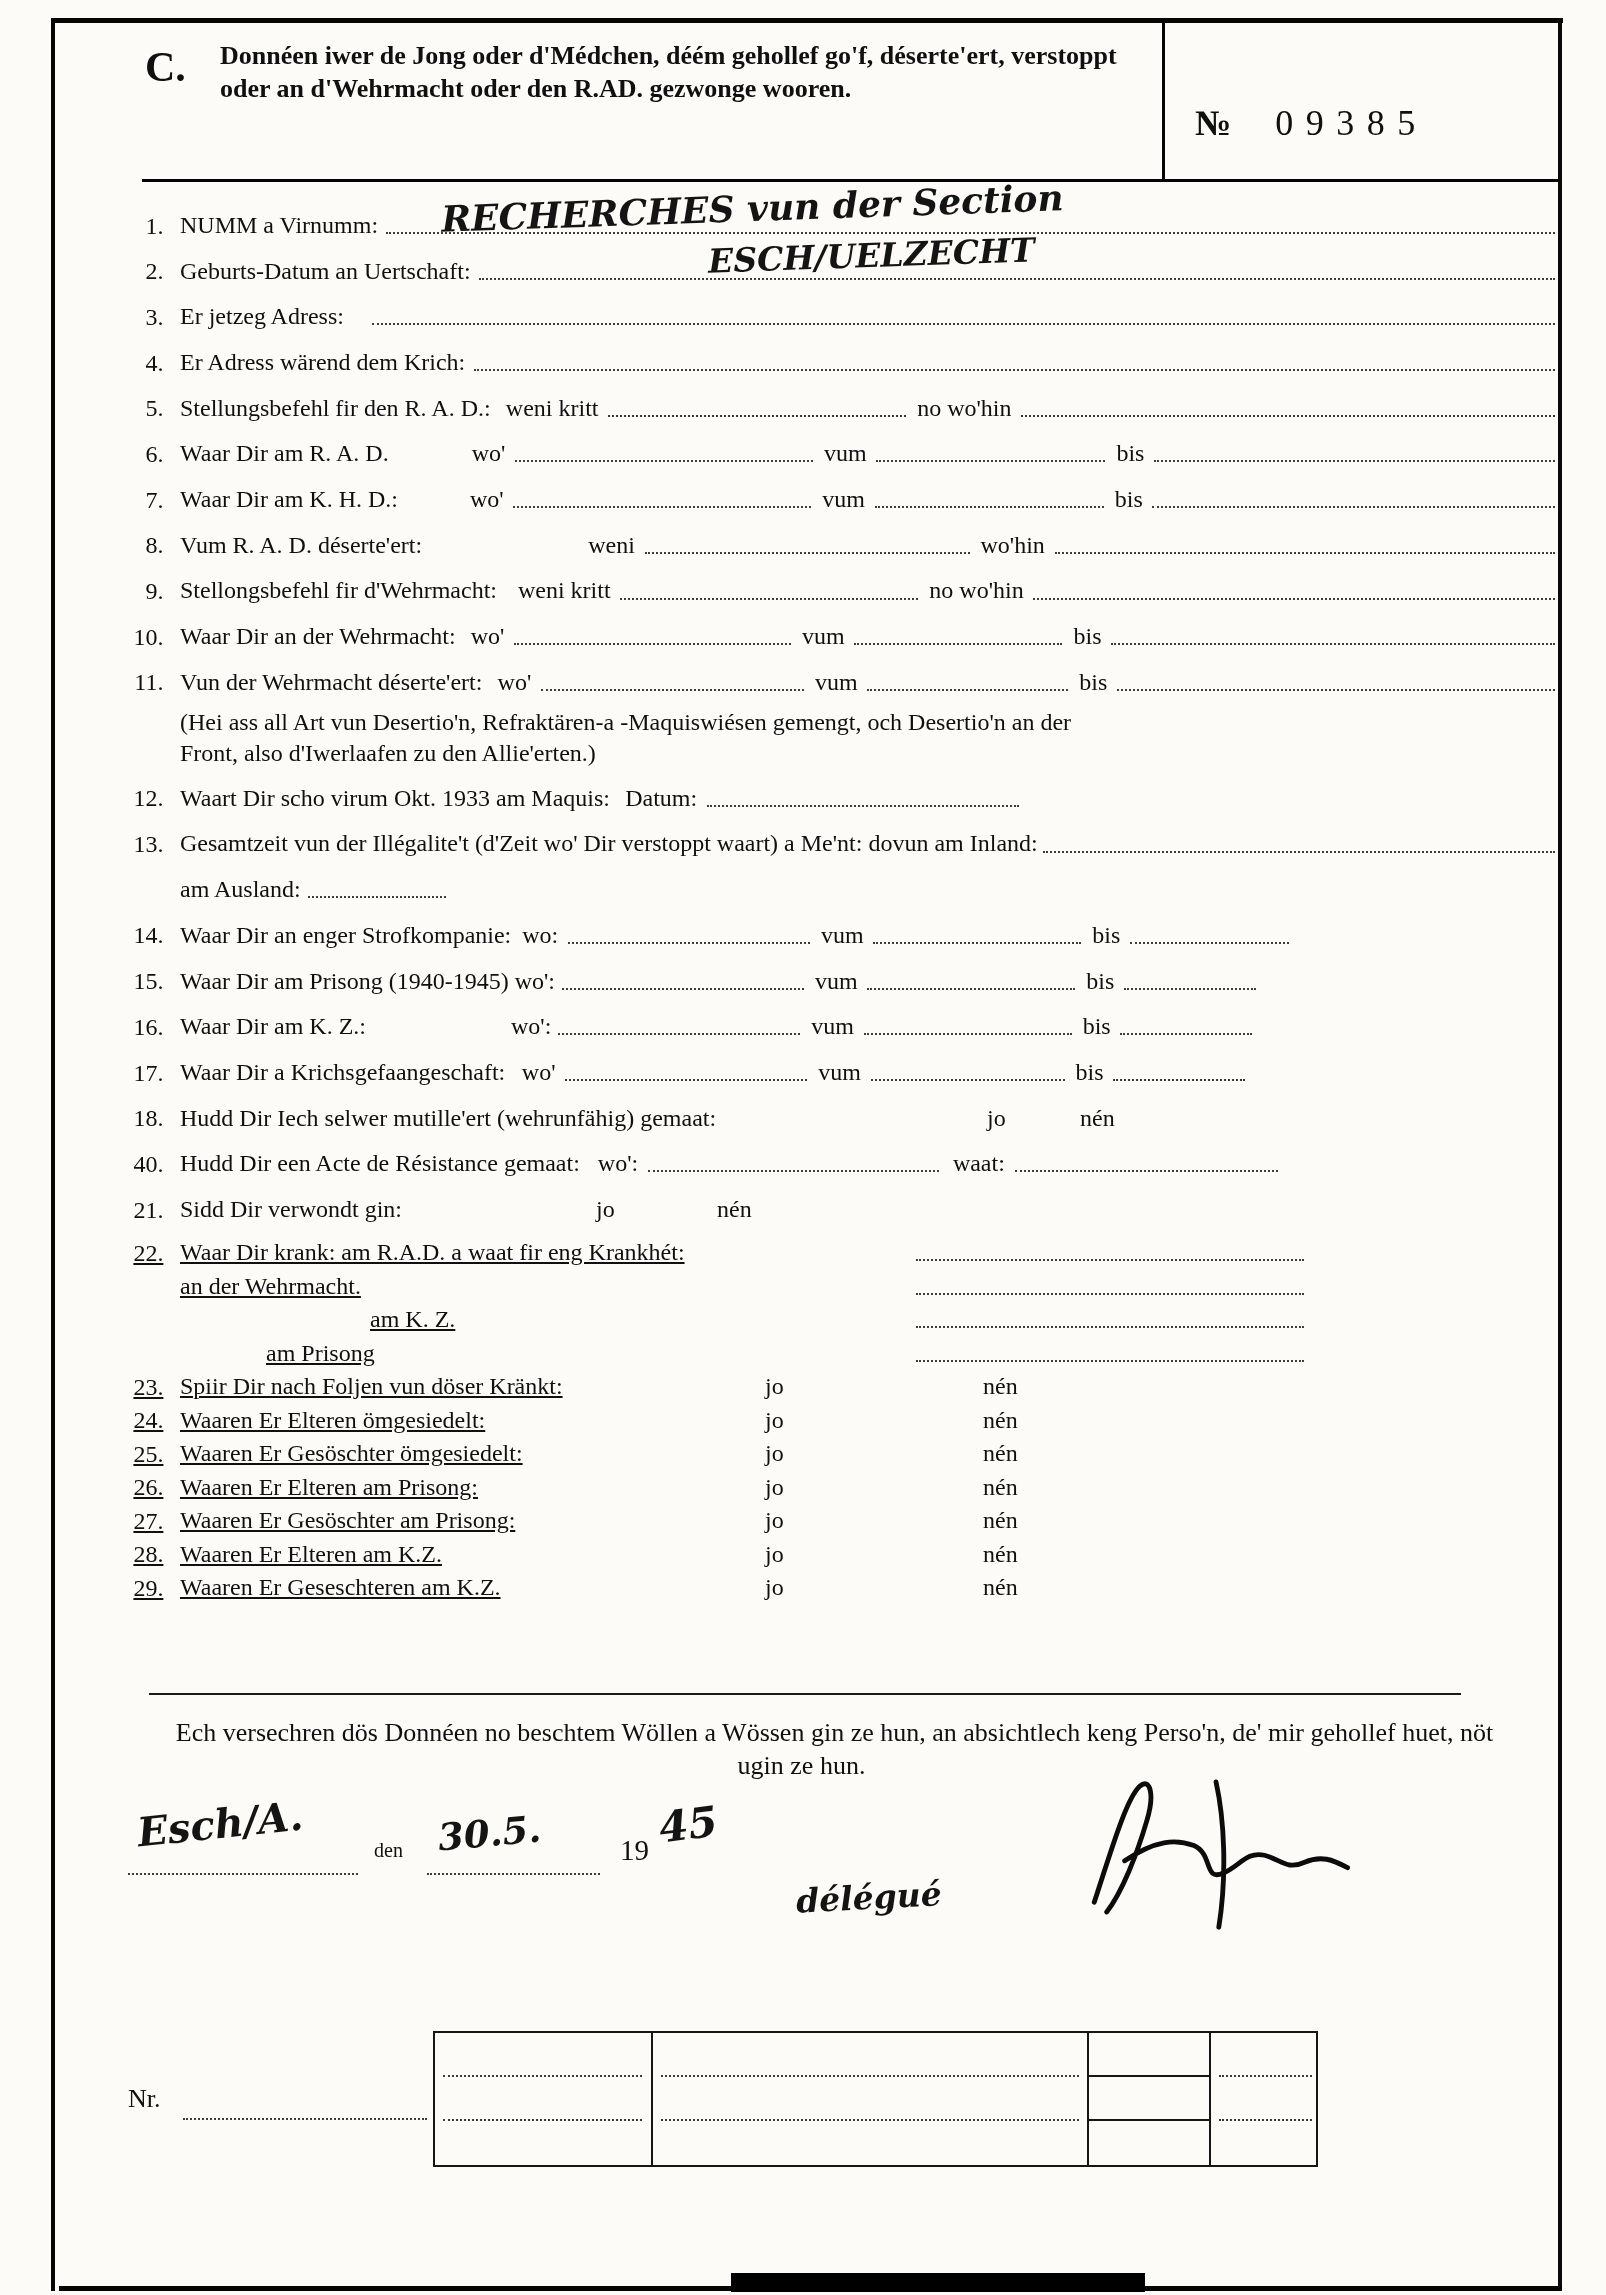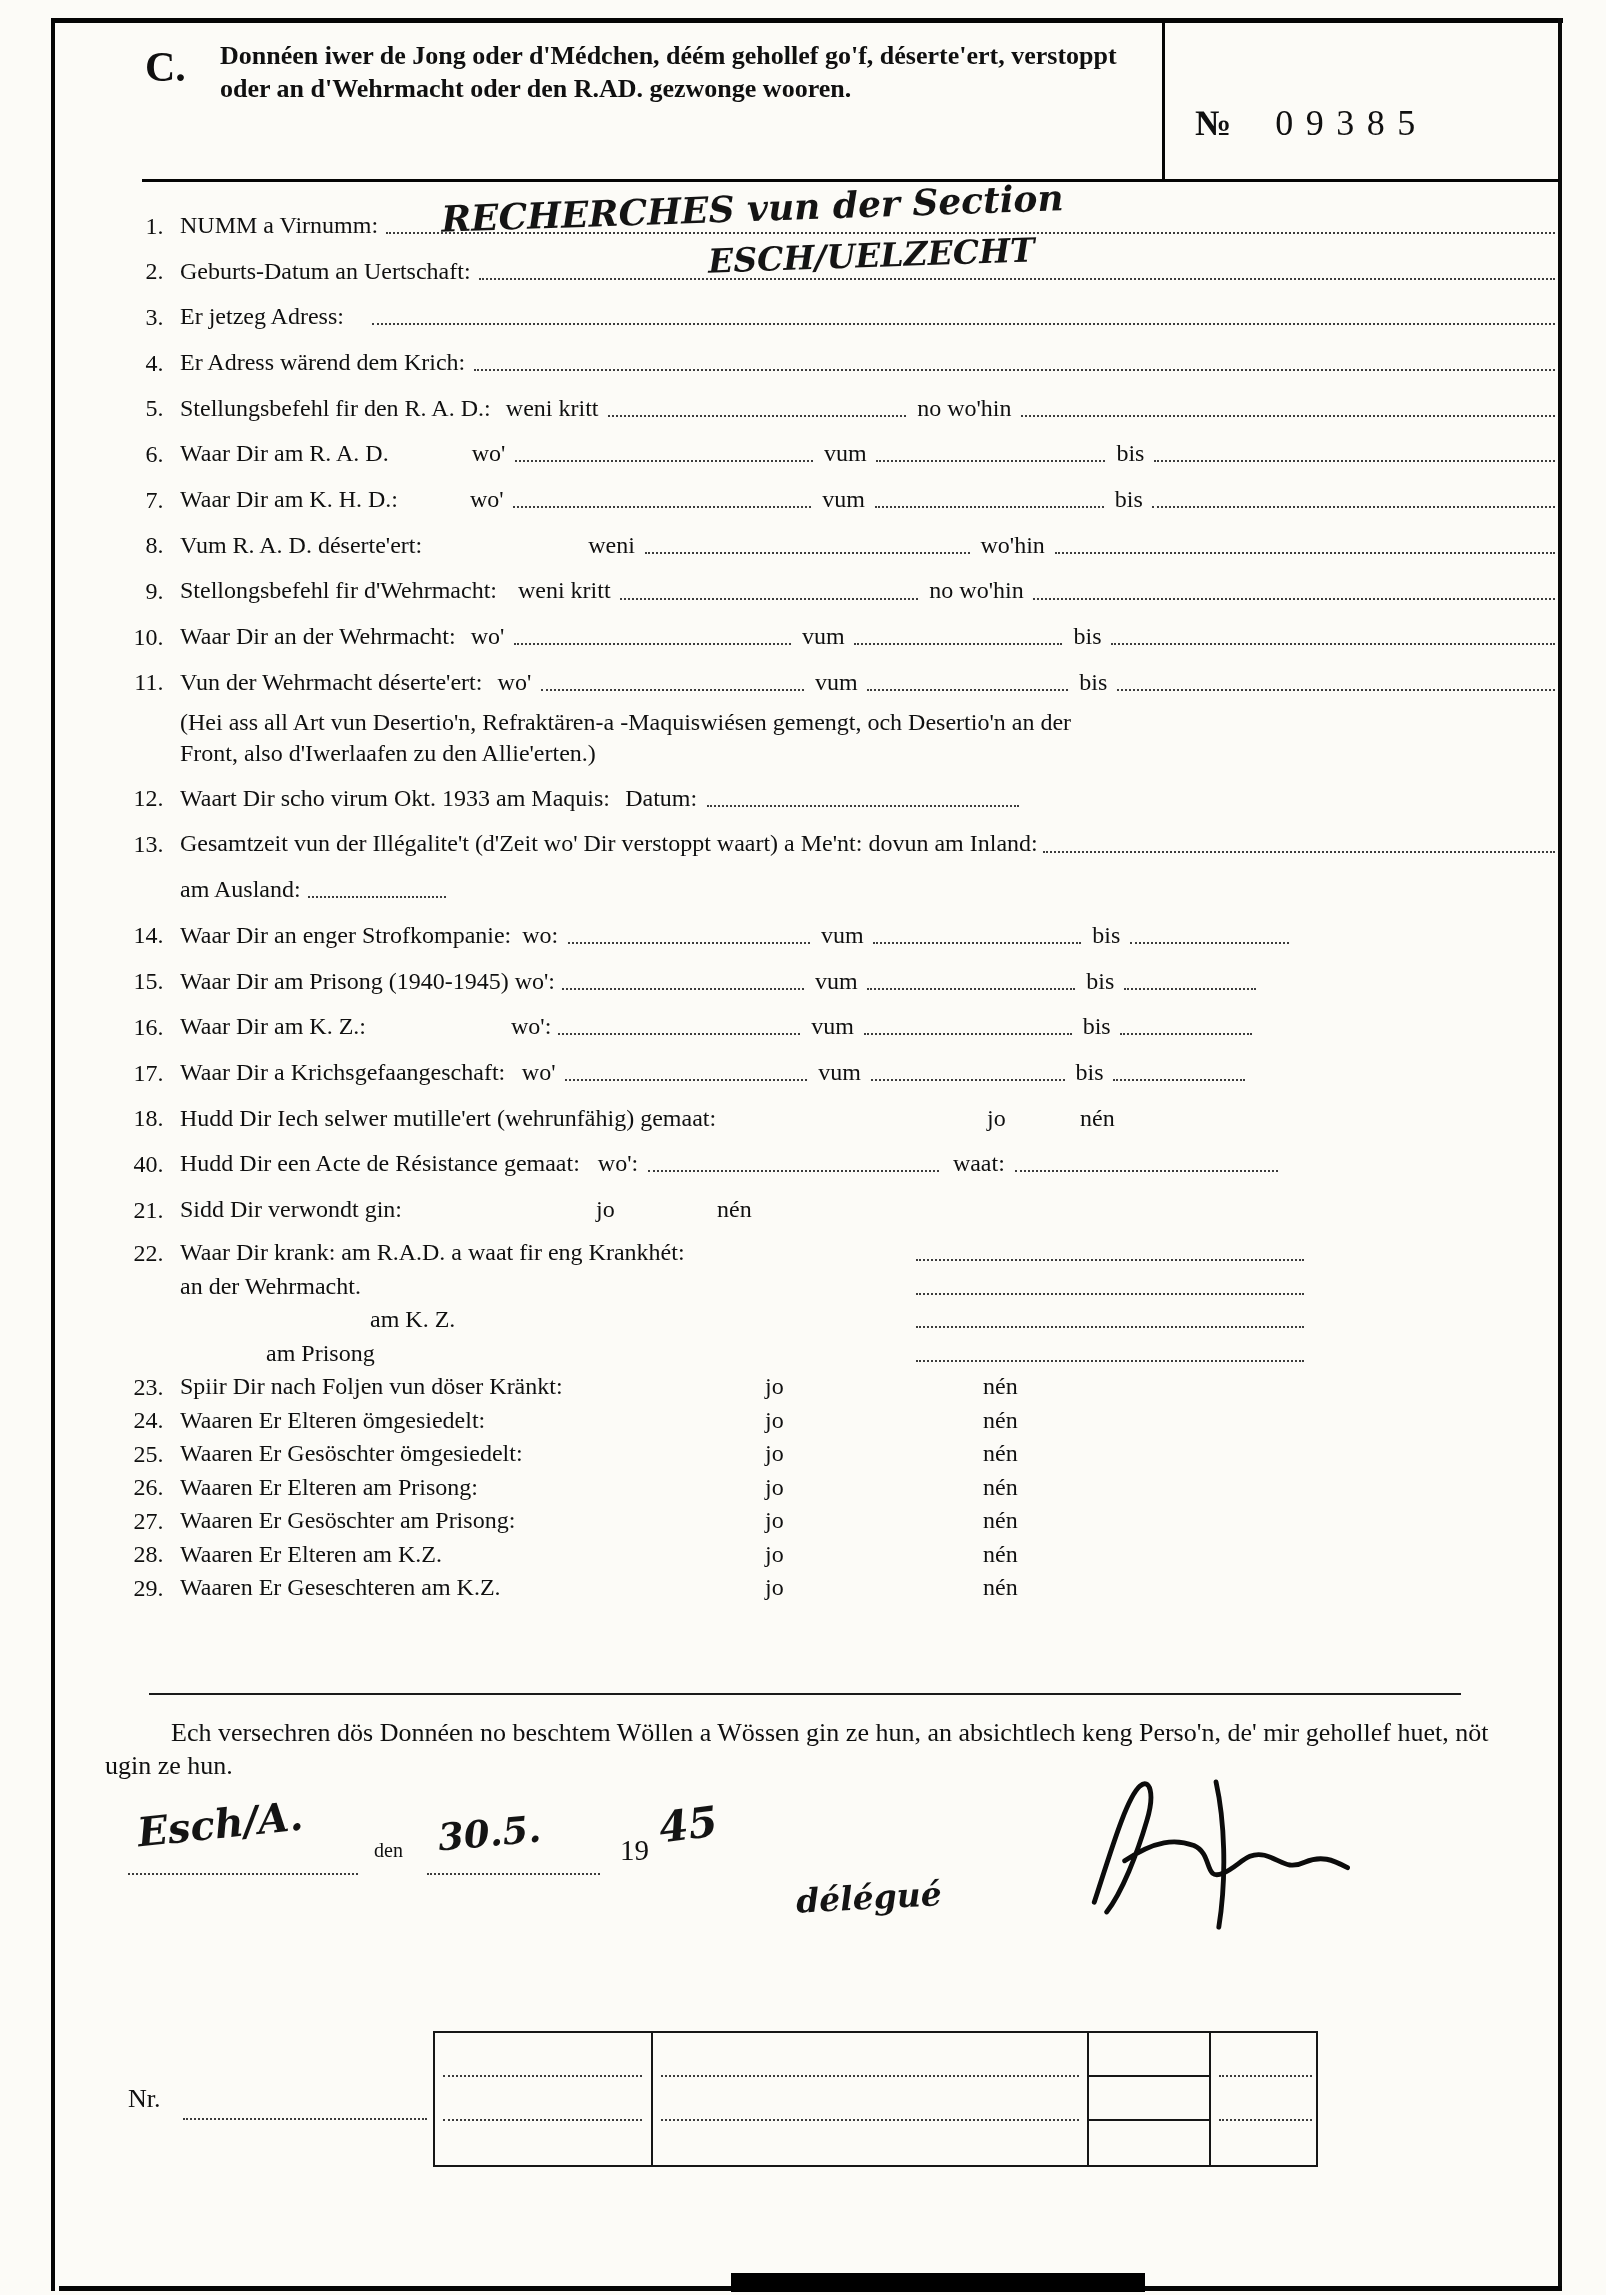--- a/index.html
+++ b/index.html
@@ -20,33 +20,33 @@
   
   .c-letter   { position:absolute; left:145px; top:43px; font-size:42px; font-weight:bold; }
   .header-text{ position:absolute; left:220px; top:39px; width:914px; font-size:26px; font-weight:bold; line-height:33px; }
   .serial     { position:absolute; left:1195px; top:102px; display:flex; align-items:baseline; gap:44px; }
   .serial-label { font-size:36px; font-weight:bold; }
   .serial-num   { font-size:36px; letter-spacing:12.5px; }
 
   
   .form-items { position:absolute; left:104px; top:209px; width:1451px; }
   .row  { display:flex; align-items:flex-end; position:relative; margin-bottom:15.2px; min-height:30.5px; }
-  .row.tight { margin-bottom:5.5px; min-height:28px; }
+  .row.tight { margin-bottom:5.5px; min-height:28px;text-decoration:underline; }
   .num  { flex:none; width:76px; text-align:right; padding-right:16.6px; font-size:24px; }
   .lbl  { font-size:24px; white-space:nowrap; line-height:1.15; }
   .alabel { position:absolute; bottom:0; }
   .dots { flex:none; position:relative; border-bottom:2.1px dotted #3c3c3c; height:5.5px; margin-bottom:5.5px; min-width:21px; }
   .dots.flex { flex:1 1 21px; }
   .hand { font-family:"DejaVu Serif", serif; font-style:italic; font-weight:bold; color:#141414; }
   .hand-ov { position:absolute; bottom:2.8px; white-space:nowrap; transform:rotate(-2deg); font-size:33px; }
   .note { margin-left:76px; font-size:24px; line-height:31px; margin-top:-4.2px; margin-bottom:12.5px; }
 
   
   .divider     { position:absolute; left:149px; top:1693px; width:1312px; height:2.1px; background:#1a1a1a; }
-  .declaration { position:absolute; left:105px; top:1716px; width:1393px; font-size:26px; line-height:33px; text-indent:66px; }
+  .declaration { position:absolute; left:105px; top:1716px; width:1393px; font-size:26px; line-height:33px; text-indent:66px;text-align:center; }
   .sig-place-line { position:absolute; left:128px; top:1873px; width:230px; border-bottom:2.1px dotted #3c3c3c; }
   .sig-place-hand { position:absolute; left:137px; top:1800px; font-size:40px; transform:rotate(-6deg); }
   .sig-den        { position:absolute; left:374px; top:1839px; font-size:20px; }
   .sig-date-line  { position:absolute; left:427px; top:1873px; width:173px; border-bottom:2.1px dotted #3c3c3c; }
   .sig-date-hand  { position:absolute; left:438px; top:1811px; font-size:37px; transform:rotate(-5deg); }
   .sig-year       { position:absolute; left:620px; top:1834px; font-size:29px; }
   .sig-year-hand  { position:absolute; left:659px; top:1800px; font-size:42px; transform:rotate(-7deg); }
   .sig-delegue    { position:absolute; left:796px; top:1878px; font-size:33px; transform:rotate(-3deg); }
   .sig-svg        { position:absolute; left:1058px; top:1757px; }
 

